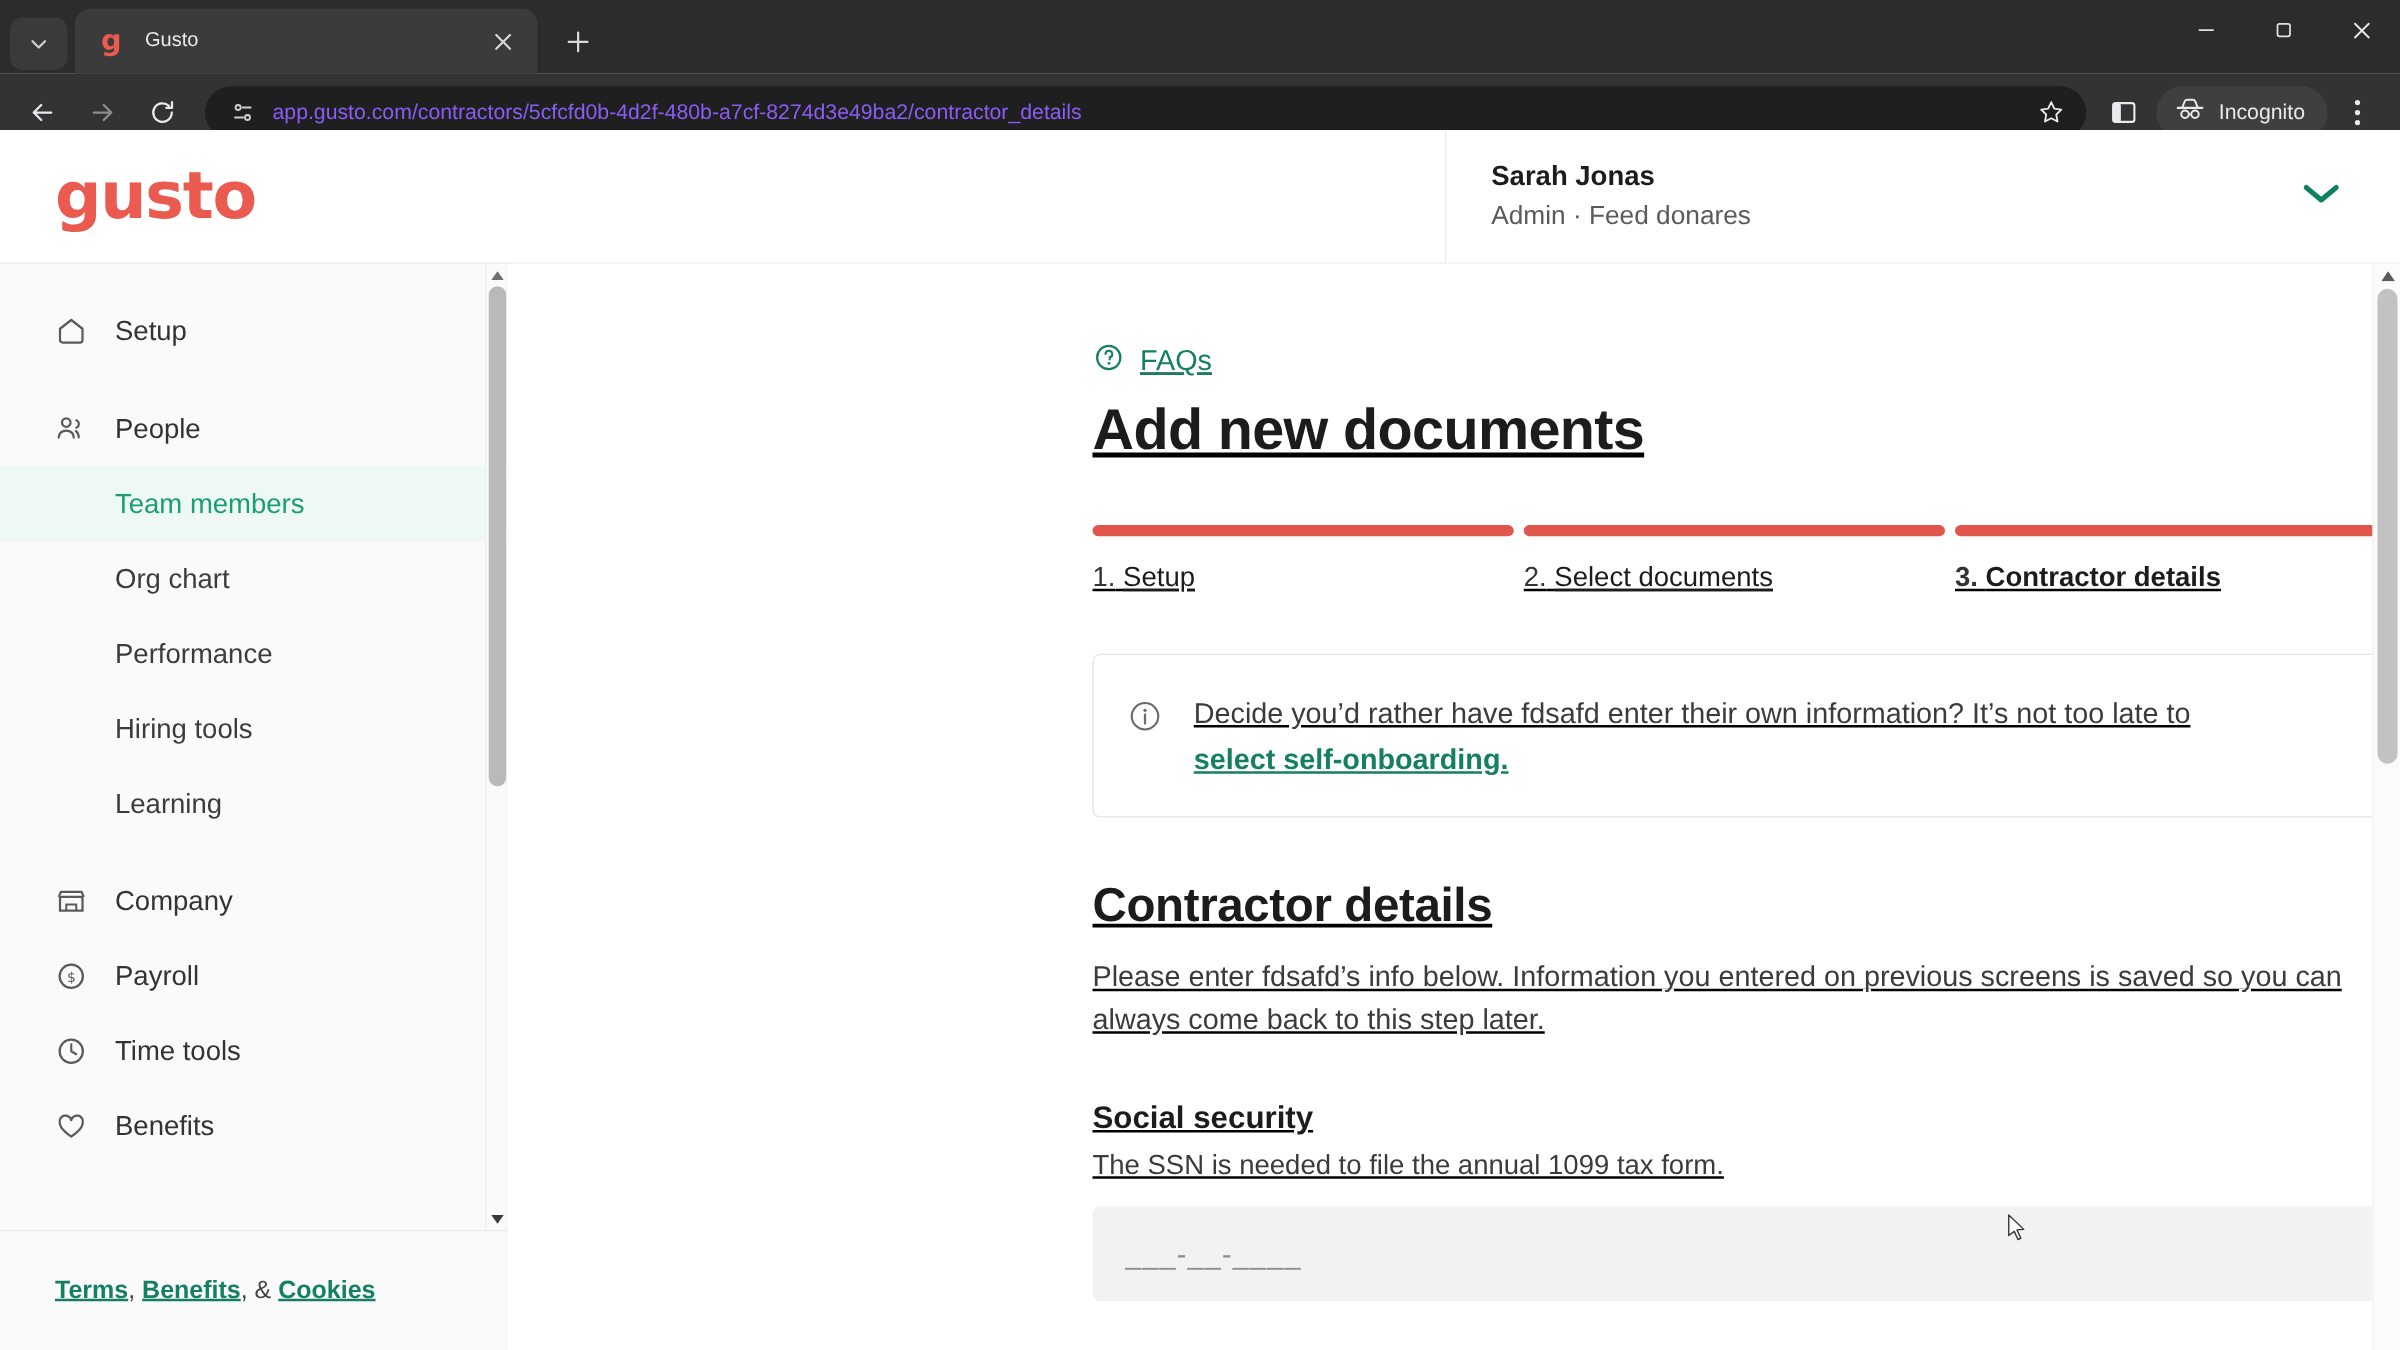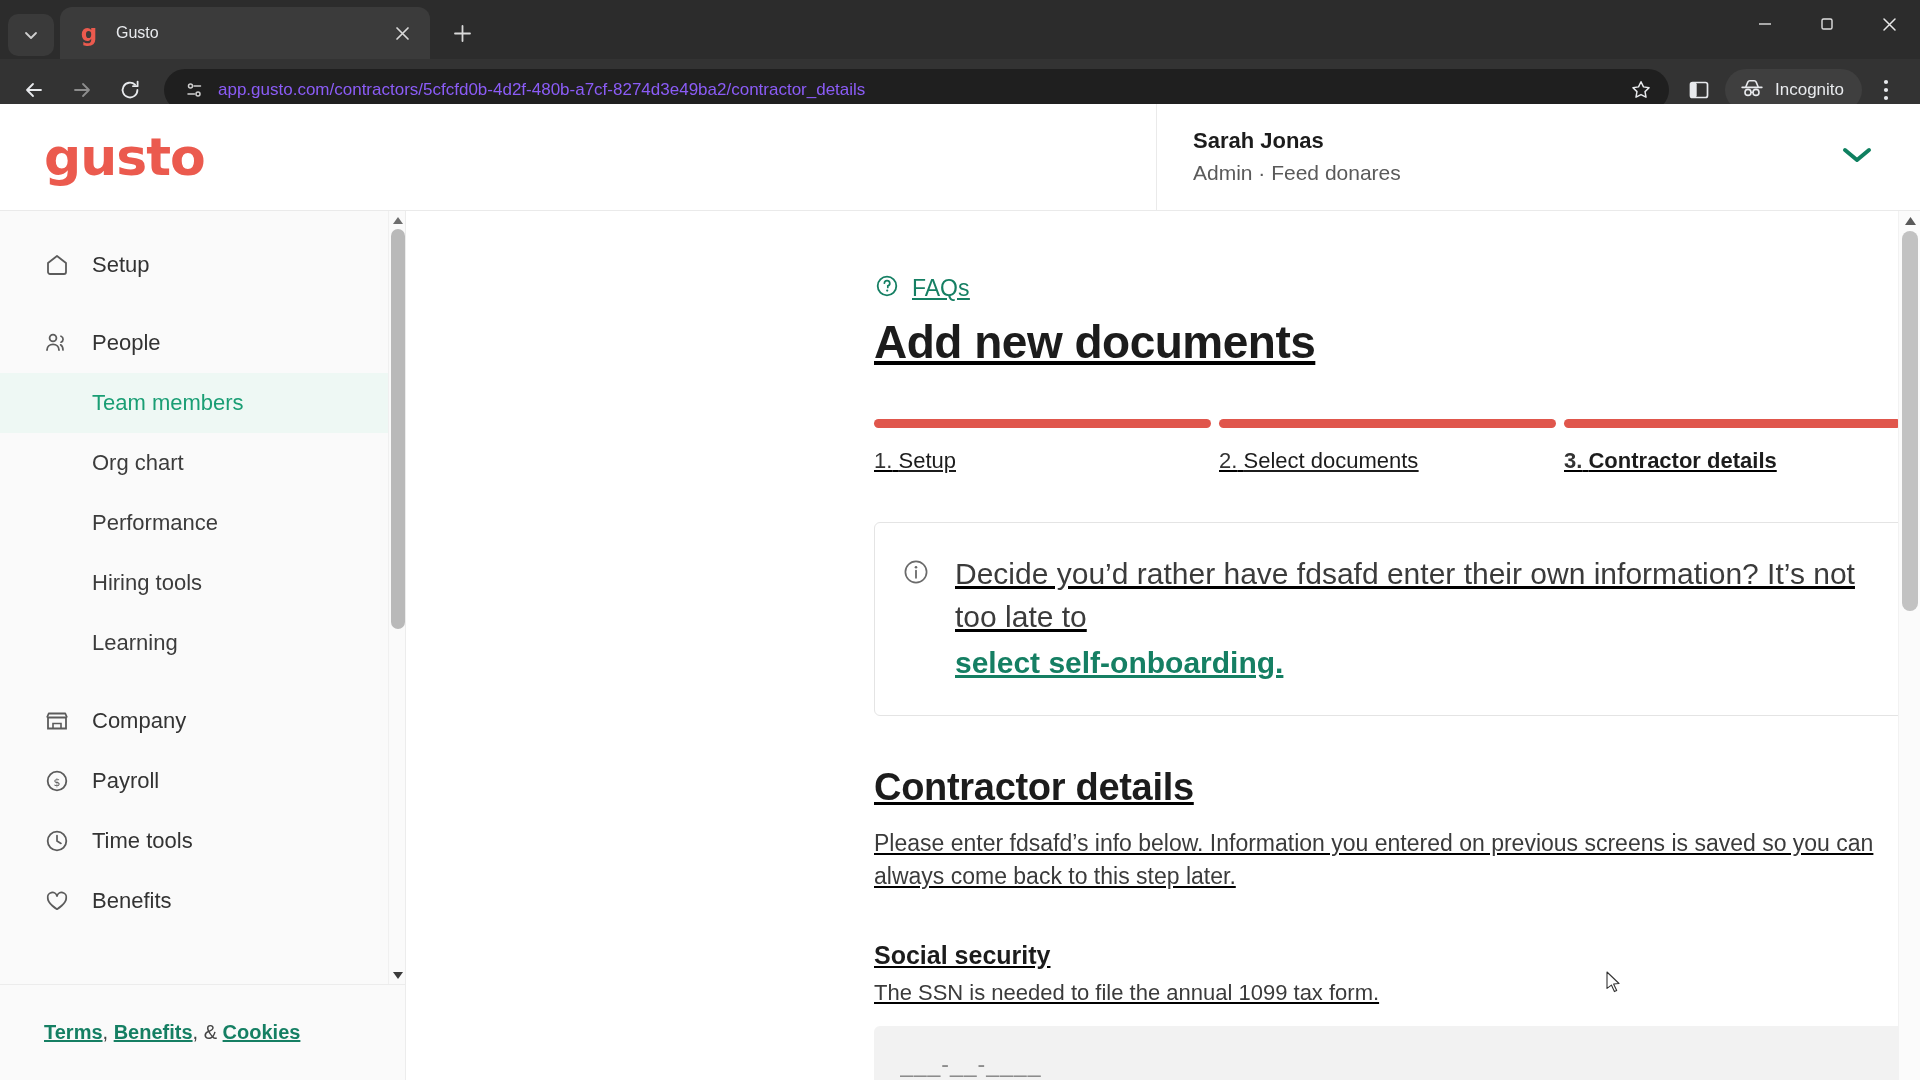--- a/index.html
+++ b/index.html
@@ -222,21 +222,21 @@
   .step-label.current { font-weight: 700; color: #1c1c1c; }
   .step-label.upcoming { color: #8d8d8d; }
 
   .info-banner {
     margin-top: 48px; width: 1048px;
     border: 1px solid #e4e4e4; border-radius: 6px;
     background: #fff; padding: 30px 34px 30px 26px;
     display: flex; align-items: flex-start;
   }
   .info-icon { flex: none; margin-right: 24px; margin-top: 4px; }
-  .info-text { font-size: 30px; line-height: 1.42; color: #3b3b3b; }
+  .info-text { font-size: 23px; line-height: 1.42; color: #3b3b3b; }
   .info-text a {
     display: inline-block; margin-top: 4px;
     color: #157f63; font-weight: 700; text-decoration: underline;
   }
 
   .section-title {
     margin-top: 50px; font-size: 38px; font-weight: 700;
     color: #1c1c1c; letter-spacing: -0.3px;
   }
   .section-desc {

